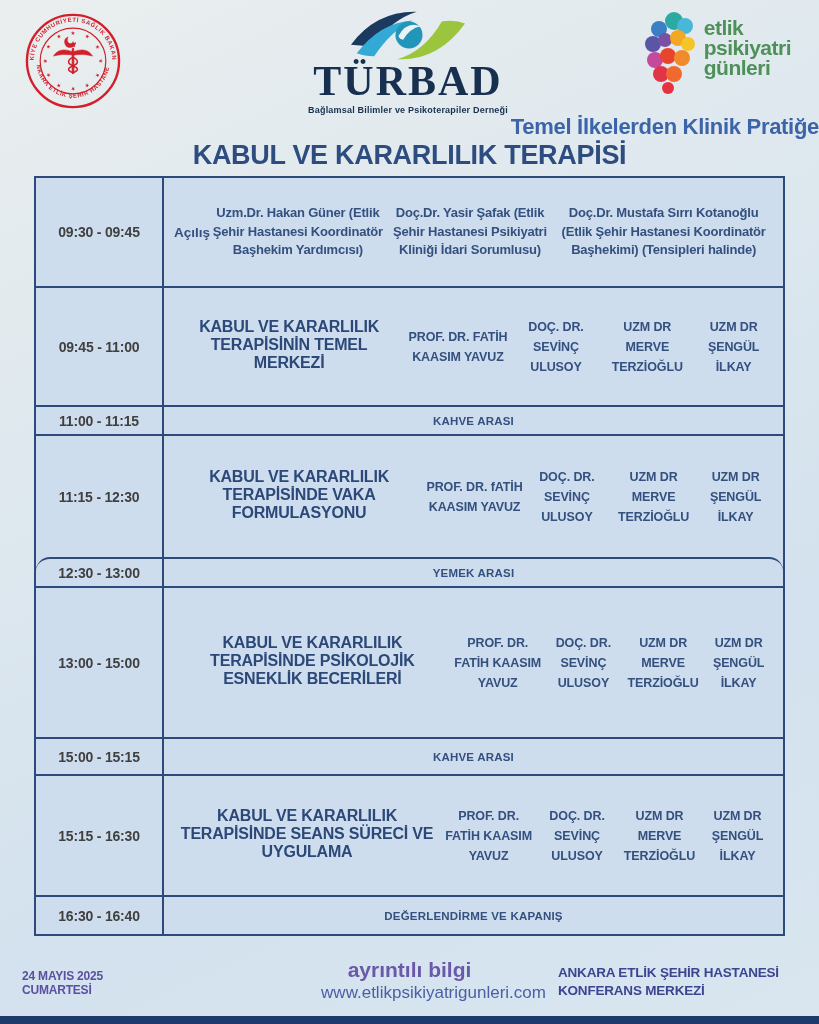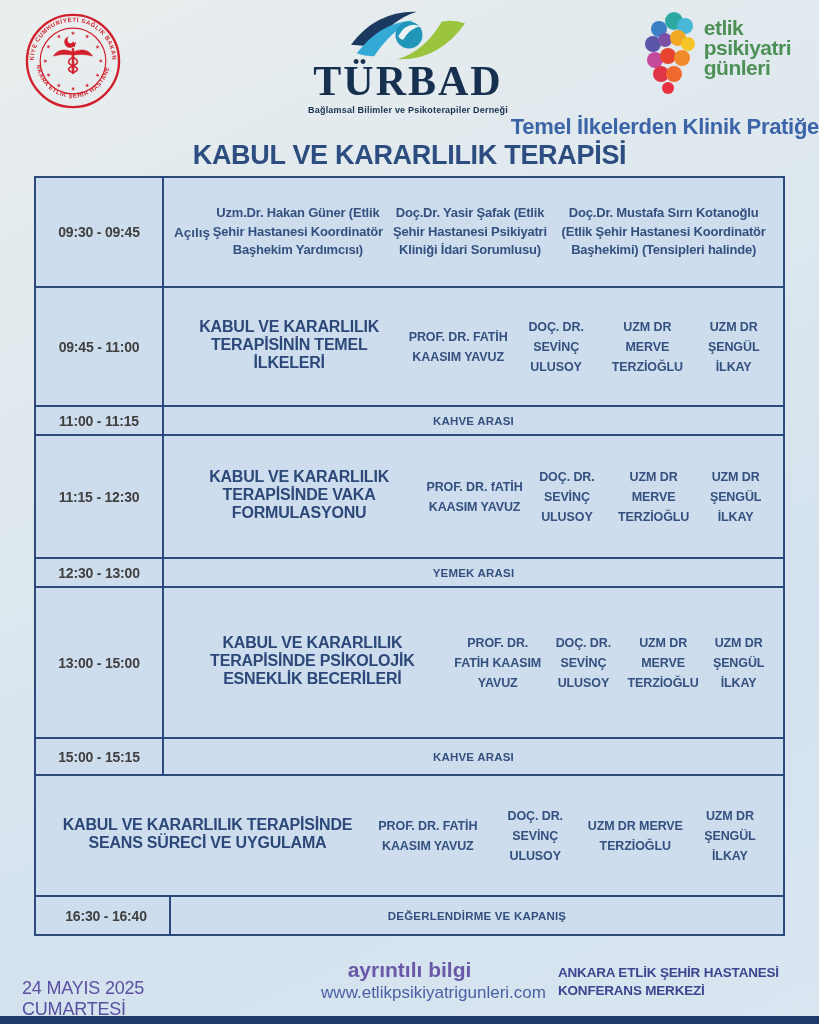--- a/index.html
+++ b/index.html
@@ -40,35 +40,35 @@
   .cell{ display:flex; flex-direction:row; align-items:center; justify-content:center; }
   .cell.time{
     width:128px; flex:0 0 128px; border-right:2px solid #2c4a7c;
     font-size:14px; font-weight:bold; color:#404040; letter-spacing:-.2px;
   }
   .cell.content{ flex:1; padding:4px 10px; text-align:center; color:#33507f; }
   .row:nth-child(1){ min-height:108px; }
   .row:nth-child(2){ min-height:119px; }
   .row:nth-child(3){ min-height:29px; }
   .row:nth-child(4){ min-height:123px; }
-  .row:nth-child(5){ min-height:29px; }
+  .row:nth-child(5){ min-height:29px;border-radius:14px; }
   .row:nth-child(6){ min-height:151px; }
   .row:nth-child(7){ min-height:37px; }
   .row:nth-child(8){ min-height:121px; }
-  .row:nth-child(9){ min-height:39px;padding-left:7px; }
+  .row:nth-child(9){ min-height:39px; }
   .row.opening .session-title{ font-size:13.5px; font-weight:bold; }
   .row.opening .line{ font-size:13px; font-weight:bold; line-height:1.45; letter-spacing:-.2px; }
   .row.session .session-title{ font-size:16px; font-weight:bold; color:#2b4878; letter-spacing:-.2px; margin-bottom:3px; }
   .row.session .speaker{ font-size:12.5px; font-weight:bold; line-height:1.6; letter-spacing:-.1px; }
   .row.break .session-title{ font-size:11.5px; font-weight:bold; letter-spacing:.2px; }
 
   
   .footer{ position:absolute; left:0; right:0; bottom:8px; height:58px; }
-  .f-date{ position:absolute; left:22px; top:20px; color:#5b4fa0; font-weight:normal;
-    font-size:18px; line-height:1.15; letter-spacing:-.2px; }
+  .f-date{ position:absolute; left:22px; top:12px; color:#5b4fa0; font-weight:bold;
+    font-size:12px; line-height:1.15; letter-spacing:-.2px; }
   .f-center{ position:absolute; left:0; right:0; top:0; text-align:center; }
   .f-info{ font-size:21px; font-weight:bold; color:#6a58a8; }
   .f-web{ font-size:17px; font-weight:500; color:#4a5fa5; margin-top:1px;padding-left:48px; }
   .f-venue{ position:absolute; left:558px; top:6px; color:#3c4590; font-weight:bold;
     font-size:13.5px; line-height:1.3; letter-spacing:-.2px; }
   .bottom-bar{ position:absolute; left:0; right:0; bottom:0; height:8px; background:#1e3a6b; }
 
   .seal-arc-text{ font-size:6.1px; font-weight:bold; fill:#d21f2b; letter-spacing:.6px; }
   .seal-star{ font-size:5.5px; fill:#d21f2b; }
 </style>
@@ -184,21 +184,21 @@
         <div class="cell content">
           <div class="session-title">Açılış</div>
           <div class="line">Uzm.Dr. Hakan Güner (Etlik Şehir Hastanesi Koordinatör Başhekim Yardımcısı)</div>
           <div class="line">Doç.Dr. Yasir Şafak (Etlik Şehir Hastanesi Psikiyatri Kliniği İdari Sorumlusu)</div>
           <div class="line">Doç.Dr. Mustafa Sırrı Kotanoğlu (Etlik Şehir Hastanesi Koordinatör Başhekimi) (Tensipleri halinde)</div>
         </div>
       </div>
       <div class="row session">
         <div class="cell time">09:45 - 11:00</div>
         <div class="cell content">
-          <div class="session-title">KABUL VE KARARLILIK TERAPİSİNİN TEMEL İLKELERİ</div>
+          <div class="session-title">KABUL VE KARARLILIK TERAPİSİNİN TEMEL MERKEZİ</div>
           <div class="speaker">PROF. DR. FATİH KAASIM YAVUZ</div>
           <div class="speaker">DOÇ. DR. SEVİNÇ ULUSOY</div>
           <div class="speaker">UZM DR MERVE TERZİOĞLU</div>
           <div class="speaker">UZM DR ŞENGÜL İLKAY</div>
         </div>
       </div>
       <div class="row break">
         <div class="cell time">11:00 - 11:15</div>
         <div class="cell content">
           <div class="session-title">KAHVE ARASI</div>
@@ -230,20 +230,21 @@
           <div class="speaker">UZM DR ŞENGÜL İLKAY</div>
         </div>
       </div>
       <div class="row break">
         <div class="cell time">15:00 - 15:15</div>
         <div class="cell content">
           <div class="session-title">KAHVE ARASI</div>
         </div>
       </div>
       <div class="row session">
+        <div class="cell time">15:15 - 16:30</div>
         <div class="cell content">
           <div class="session-title">KABUL VE KARARLILIK TERAPİSİNDE SEANS SÜRECİ VE UYGULAMA</div>
           <div class="speaker">PROF. DR. FATİH KAASIM YAVUZ</div>
           <div class="speaker">DOÇ. DR. SEVİNÇ ULUSOY</div>
           <div class="speaker">UZM DR MERVE TERZİOĞLU</div>
           <div class="speaker">UZM DR ŞENGÜL İLKAY</div>
         </div>
       </div>
       <div class="row break">
         <div class="cell time">16:30 - 16:40</div>

